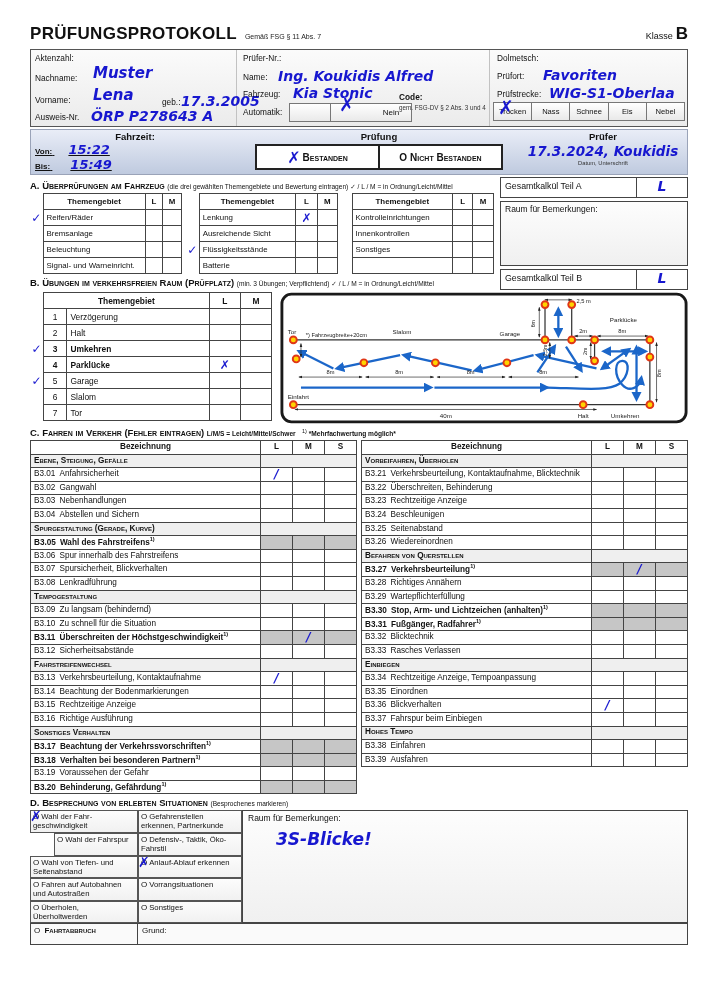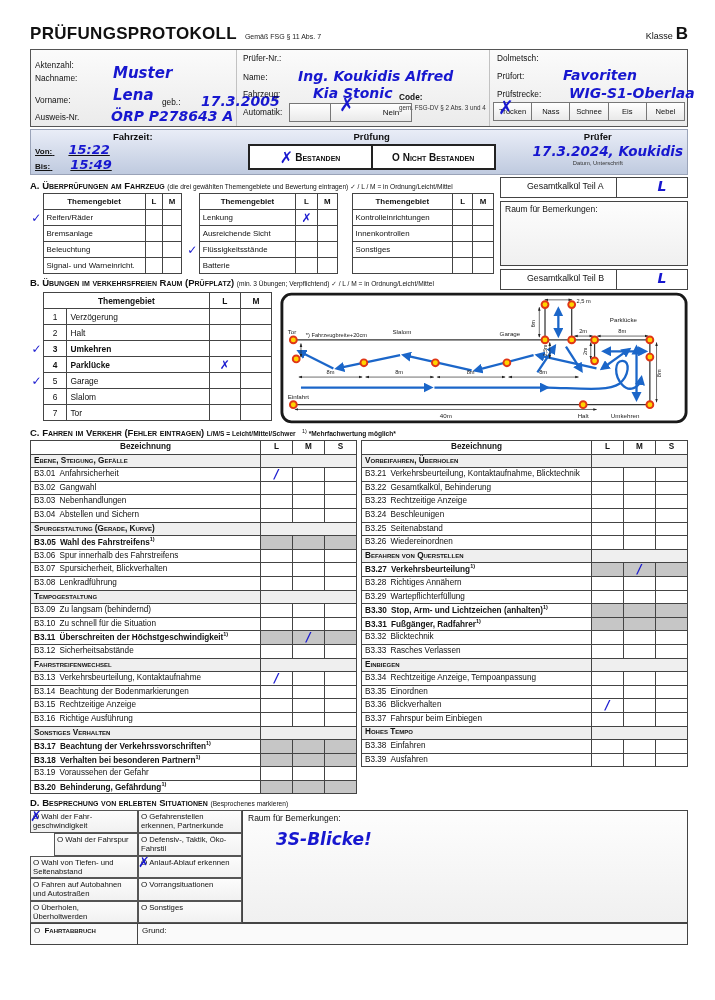--- a/index.html
+++ b/index.html
@@ -10,21 +10,21 @@
   .title-row{display:flex;align-items:baseline;margin-bottom:5px;}
   .title{font-size:17px;font-weight:bold;letter-spacing:.3px;}
   .subtitle{font-size:7px;margin-left:8px;color:#222;}
   .klasse{margin-left:auto;font-size:9px;}
   .klasse-b{font-size:17px;font-weight:bold;margin-left:3px;}
   .info-box{position:relative;height:76px;border:1.5px solid #555;
             background:linear-gradient(#fbfbfb,#ebebeb);font-size:8.3px;}
   .vline{position:absolute;top:0;bottom:0;width:1px;background:#c2c2c2;}
   .fl{position:absolute;font-size:8.3px;white-space:nowrap;}
   .fs{position:absolute;font-size:6.3px;white-space:nowrap;color:#333;}
-  .hw{font-family:"DejaVu Sans",sans-serif;font-style:italic;font-weight:bold;color:#1717cf;white-space:nowrap;margin-left:20px;}
+  .hw{font-family:"DejaVu Sans",sans-serif;font-style:italic;font-weight:bold;color:#1717cf;white-space:nowrap;}
   .hw-lg{font-size:15px;} .hw-md{font-size:14px;} .hw-time{font-size:13px;}
   .pos{position:absolute;}
   .btn{position:absolute;height:17px;line-height:17px;text-align:center;border:1px solid #777;
        background:linear-gradient(#fff,#e9e9e9);font-size:8px;padding-left:40px;}
   .bigx{position:absolute;color:#1717cf;font-weight:bold;font-size:19px;line-height:19px;
         font-family:"DejaVu Sans",sans-serif;z-index:3;}
   .weather{position:absolute;display:flex;height:17px;align-items:center;}
   .wbtn{position:relative;flex:1;border:1px solid #777;border-left:none;text-align:center;
         line-height:17px;font-size:7.6px;background:linear-gradient(#fff,#e9e9e9);}
   .wbtn:first-child{border-left:1px solid #777;}
@@ -49,21 +49,21 @@
   .sig{font-size:13.5px;margin-top:1px;}
   .sigcap{font-size:5.8px;color:#333;margin-top:1px;}
   
   .sec-title{font-size:9.5px;font-weight:bold;font-variant:small-caps;margin:3px 0 2px;}
   .note{font-size:6.6px;font-weight:normal;font-variant:normal;}
   
   .ab-wrap{display:flex;gap:6px;margin-top:2px;}
   .ab-left{flex:1;min-width:0;}
   .ab-right{width:188px;display:flex;flex-direction:column;}
   .kalkuel{display:flex;border:1.5px solid #444;height:19px;background:#fff;}
-  .kalkuel-label{flex:1;border-right:1.5px solid #444;padding:3px 4px;font-size:8.8px;margin-left:22px;}
+  .kalkuel-label{flex:1;border-right:1.5px solid #444;padding:3px 4px;font-size:8.8px;}
   .kalkuel-val{width:50px;text-align:center;font-size:14px;line-height:17px;}
   .bemerk-box{border:1.5px solid #444;flex:1;margin:3px 0;font-size:8.5px;padding:2px 4px;
               background:linear-gradient(#fdfdfd,#f0f0f0);}
   .a-tables{display:flex;gap:4px;}
   .tbl{border-collapse:collapse;}
   .tbl td,.tbl th{border:1px solid #444;font-weight:normal;padding:0 3px;}
   .tbl .gut{border:none;width:11px;text-align:center;padding:0 1px;}
   .tbl th{font-weight:bold;text-align:center;}
   .tbl-a{font-size:7.9px;}
   .tbl-a td,.tbl-a th{height:15px;}
@@ -119,21 +119,21 @@
     <span class="title">PRÜFUNGSPROTOKOLL</span>
     <span class="subtitle">Gemäß FSG § 11 Abs. 7</span>
     <span class="klasse">Klasse</span>
     <span class="klasse-b">B</span>
   </div>
 
   <div class="info-box">
     <div class="vline" style="left:205px"></div>
     <div class="vline" style="left:458px"></div>
 
-    <span class="fl" style="left:4px;top:10px">Aktenzahl:</span>
+    <span class="fl" style="left:4px;top:3px">Aktenzahl:</span>
     <span class="fl" style="left:4px;top:23px">Nachname:</span>
     <span class="hw hw-lg pos" style="left:62px;top:14px">Muster</span>
     <span class="fl" style="left:4px;top:45px">Vorname:</span>
     <span class="hw hw-lg pos" style="left:62px;top:36px">Lena</span>
     <span class="fl" style="left:131px;top:47px">geb.:</span>
     <span class="hw hw-md pos" style="left:150px;top:43px">17.3.2005</span>
     <span class="fl" style="left:4px;top:62px">Ausweis-Nr.</span>
     <span class="hw hw-md pos" style="left:60px;top:58px">ÖRP P278643 A</span>
 
     <span class="fl" style="left:212px;top:3px">Prüfer-Nr.:</span>
@@ -648,21 +648,21 @@
             <td class="lbl">Vorbeifahren, Überholen</td>
             <td class="secrest" colspan="3"></td>
           </tr>
           <tr>
             <td class="lbl">B3.21 Verkehrsbeurteilung, Kontaktaufnahme, Blicktechnik</td>
             <td class="c"></td>
             <td class="c"></td>
             <td class="c"></td>
           </tr>
           <tr>
-            <td class="lbl">B3.22 Gesamtkalkül, Behinderung</td>
+            <td class="lbl">B3.22 Überschreiten, Behinderung</td>
             <td class="c"></td>
             <td class="c"></td>
             <td class="c"></td>
           </tr>
           <tr>
             <td class="lbl">B3.23 Rechtzeitige Anzeige</td>
             <td class="c"></td>
             <td class="c"></td>
             <td class="c"></td>
           </tr>

